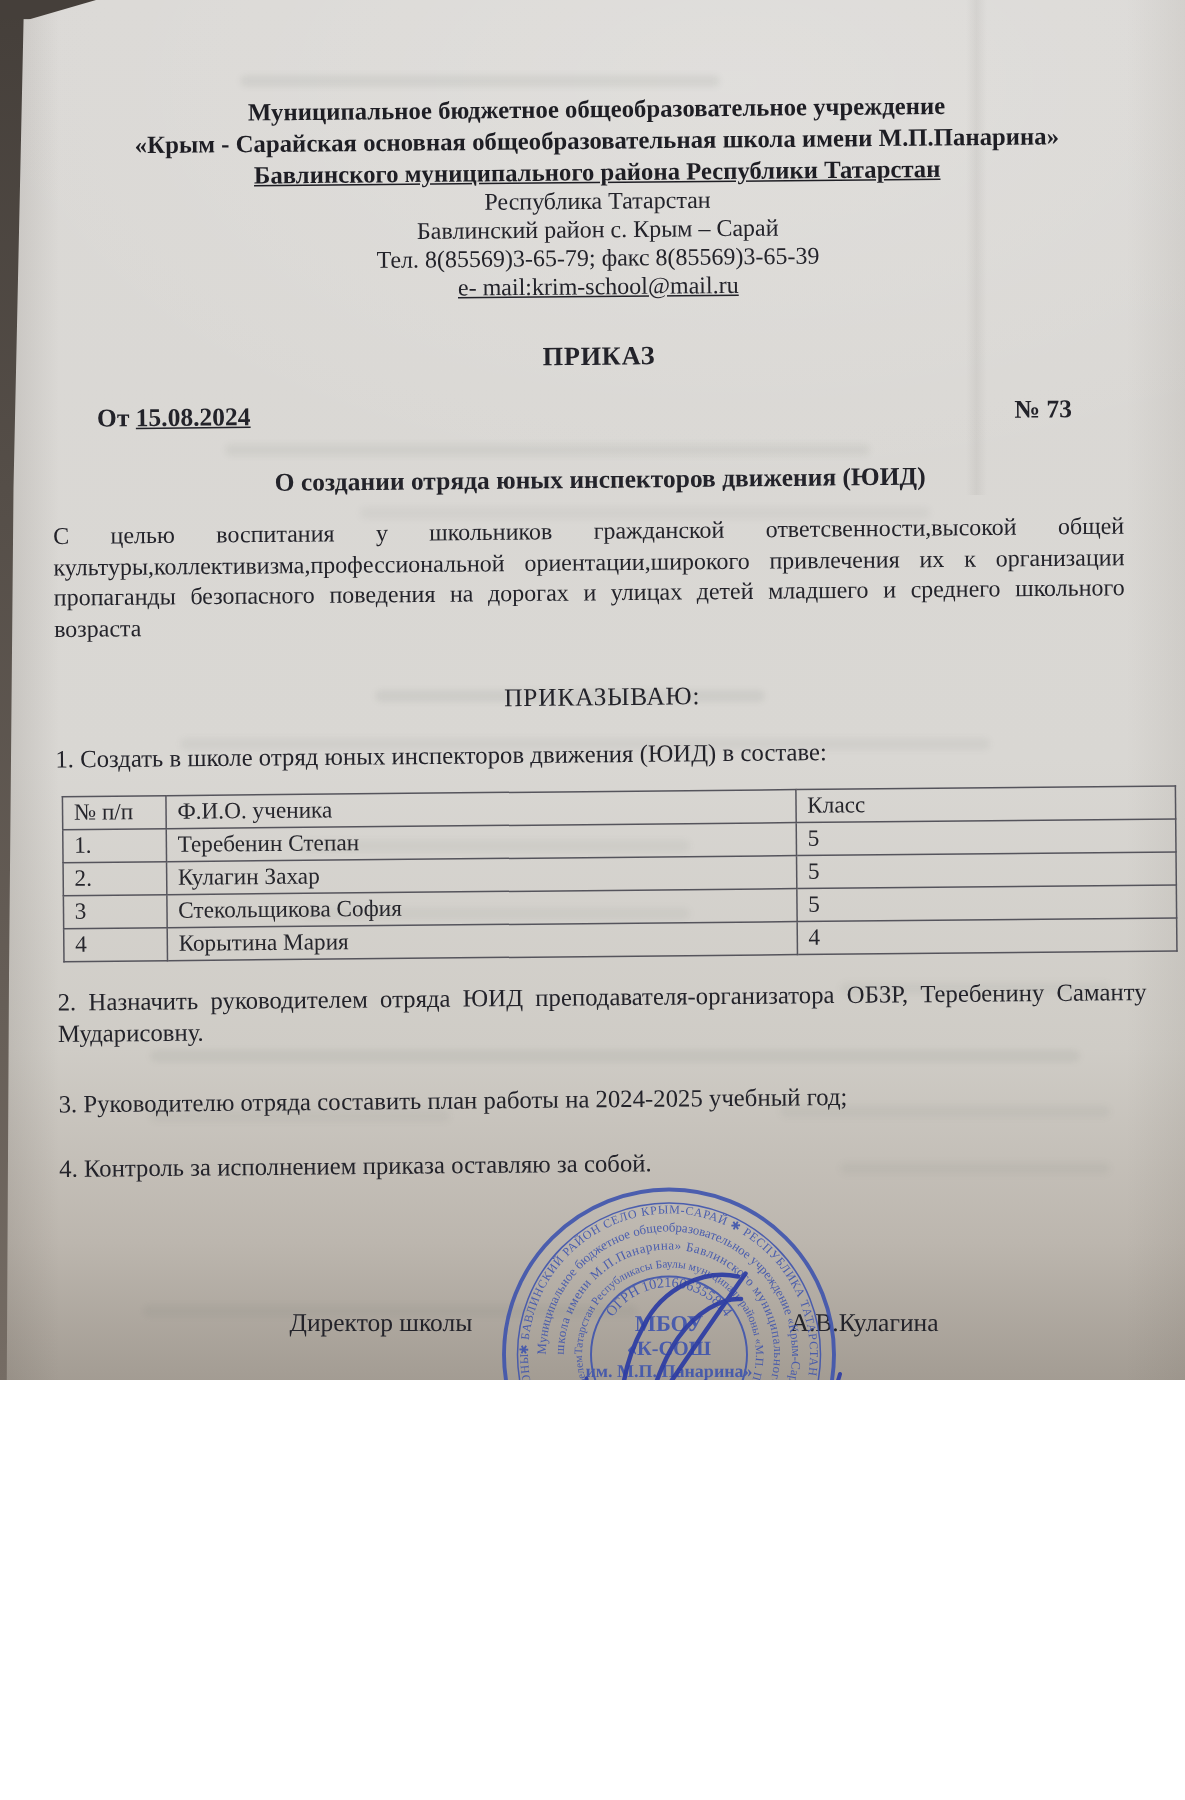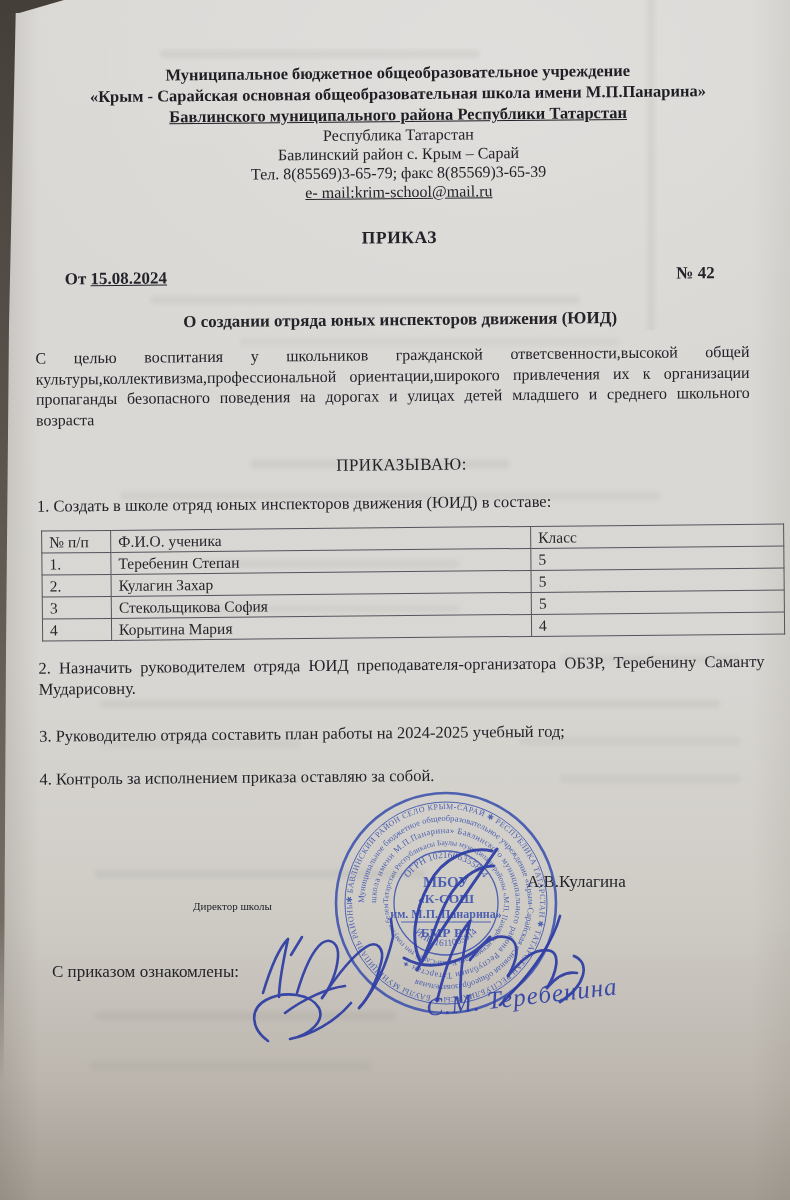--- a/index.html
+++ b/index.html
@@ -1,17 +1,17 @@
 <!DOCTYPE html>
 <html><head>
 <meta charset="utf-8">
 <style>
   html,body{margin:0;padding:0;}
   body{width:790px;height:1200px;overflow:hidden;font-family:"Liberation Serif",serif;}
-  .photo{position:relative;width:790px;height:1200px;overflow:hidden;
+  .photo{position:relative;width:790px;height:920px;overflow:hidden;
     background:
       radial-gradient(120% 55% at 62% 6%, rgba(255,255,255,.15), rgba(255,255,255,0) 55%),
       linear-gradient(90deg, rgba(82,72,64,.16) 0, rgba(82,72,64,0) 5%),
       linear-gradient(270deg, rgba(80,70,60,.08) 0, rgba(80,70,60,0) 5%),
       linear-gradient(180deg,#dbd9d6 0%,#d9d7d3 55%,#cfccc6 76%,#bcb6ae 90%,#a39c93 100%);
   }
   .edge-left{position:absolute;left:0;top:0;width:20px;height:1085px;
     background:linear-gradient(180deg,#453f3a 0%,#554e48 30%,#655d56 60%,#756c64 85%,rgba(117,108,100,0) 100%);
     clip-path:polygon(0 0,80% 0,45% 30%,30% 60%,18% 100%,0 100%);}
   .edge-corner{position:absolute;left:0;top:0;width:64px;height:13px;background:#453f3a;
@@ -31,21 +31,21 @@
   .preamble{margin-top:15px;margin-right:16px;font-size:16px;line-height:20.5px;
     text-align:justify;text-align-last:left;word-spacing:2px;}
   .cmd{margin-top:28px;text-align:center;font-size:17px;letter-spacing:.5px;}
   .item1{margin-top:18px;font-size:16.5px;}
   table.roster{margin-top:14px;margin-left:4px;border-collapse:collapse;width:742px;table-layout:fixed;}
   table.roster td{border:1px solid #55545c;font-size:15.5px;padding:0 7px;height:21px;
     vertical-align:middle;color:#26262c;}
   .item{margin-top:16px;margin-right:4px;font-size:16.5px;line-height:21px;
     text-align:justify;text-align-last:left;}
   .item.m3{margin-top:26px;} .item.m4{margin-top:22px;}
-  .signrow-label{position:absolute;left:193px;top:900px;font-size:11px;color:#23232a;}
+  .signrow-label{position:absolute;left:193px;top:872px;font-size:17px;color:#23232a;}
   .signrow-name{position:absolute;left:527px;top:872px;font-size:17px;color:#23232a;text-align:right;}
   .ackrow{position:absolute;left:52px;top:962px;font-size:17px;color:#23232a;}
   .ghost{position:absolute;border-radius:4px;filter:blur(2px);background:rgba(116,122,110,.14);height:8px;}
   .stampwrap{position:absolute;left:329px;top:786px;width:234px;height:234px;opacity:.88;}
   .sigsvg{position:absolute;left:0;top:0;width:790px;height:1200px;pointer-events:none;}
   .handwriting{position:absolute;left:428px;top:994px;width:300px;color:#3040a5;
     font-style:italic;font-size:25px;letter-spacing:1px;transform:rotate(-6.5deg);
     transform-origin:left bottom;opacity:.92;}
   .stamp-text{fill:#3c52ae;}
   .stamp-stroke{stroke:#3c52ae;fill:none;}
@@ -83,21 +83,21 @@
       <div class="r">Республика Татарстан</div>
       <div class="r">Бавлинский район с. Крым – Сарай</div>
       <div class="r">Тел. 8(85569)3-65-79; факс 8(85569)3-65-39</div>
       <div class="r u">e- mail:krim-school@mail.ru</div>
     </div>
 
     <div class="prikaz">ПРИКАЗ</div>
 
     <div class="daterow">
       <span><span>От</span>&nbsp;<span class="u">15.08.2024</span></span>
-      <span>№ 42</span>
+      <span>№ 73</span>
     </div>
 
     <div class="title">О создании отряда юных инспекторов движения (ЮИД)</div>
 
     <div class="preamble">С целью воспитания у школьников гражданской ответсвенности,высокой общей культуры,коллективизма,профессиональной ориентации,широкого привлечения их к организации пропаганды безопасного поведения на дорогах и улицах детей младшего и среднего школьного возраста</div>
 
     <div class="cmd">ПРИКАЗЫВАЮ:</div>
 
     <div class="item1">1. Создать в школе отряд юных инспекторов движения (ЮИД) в составе:</div>
 

